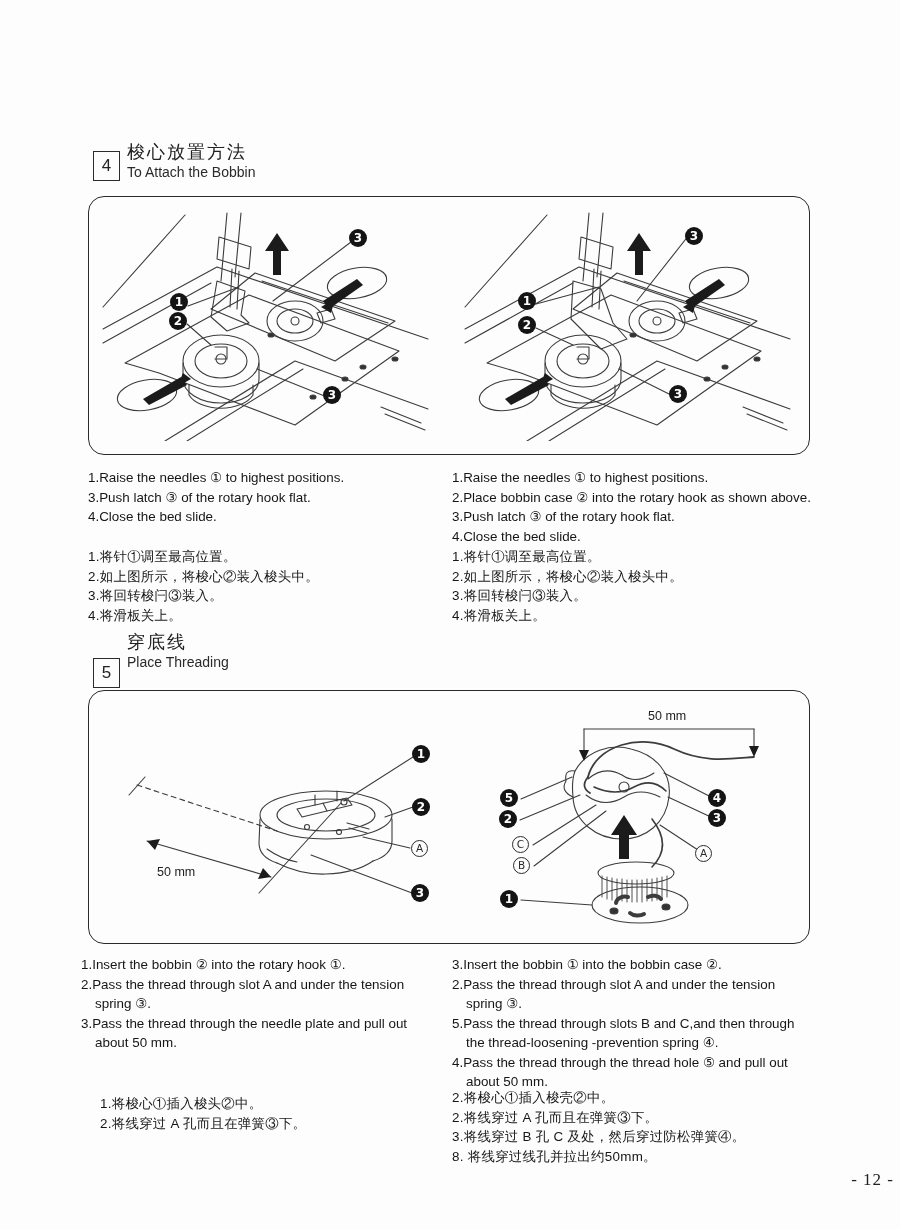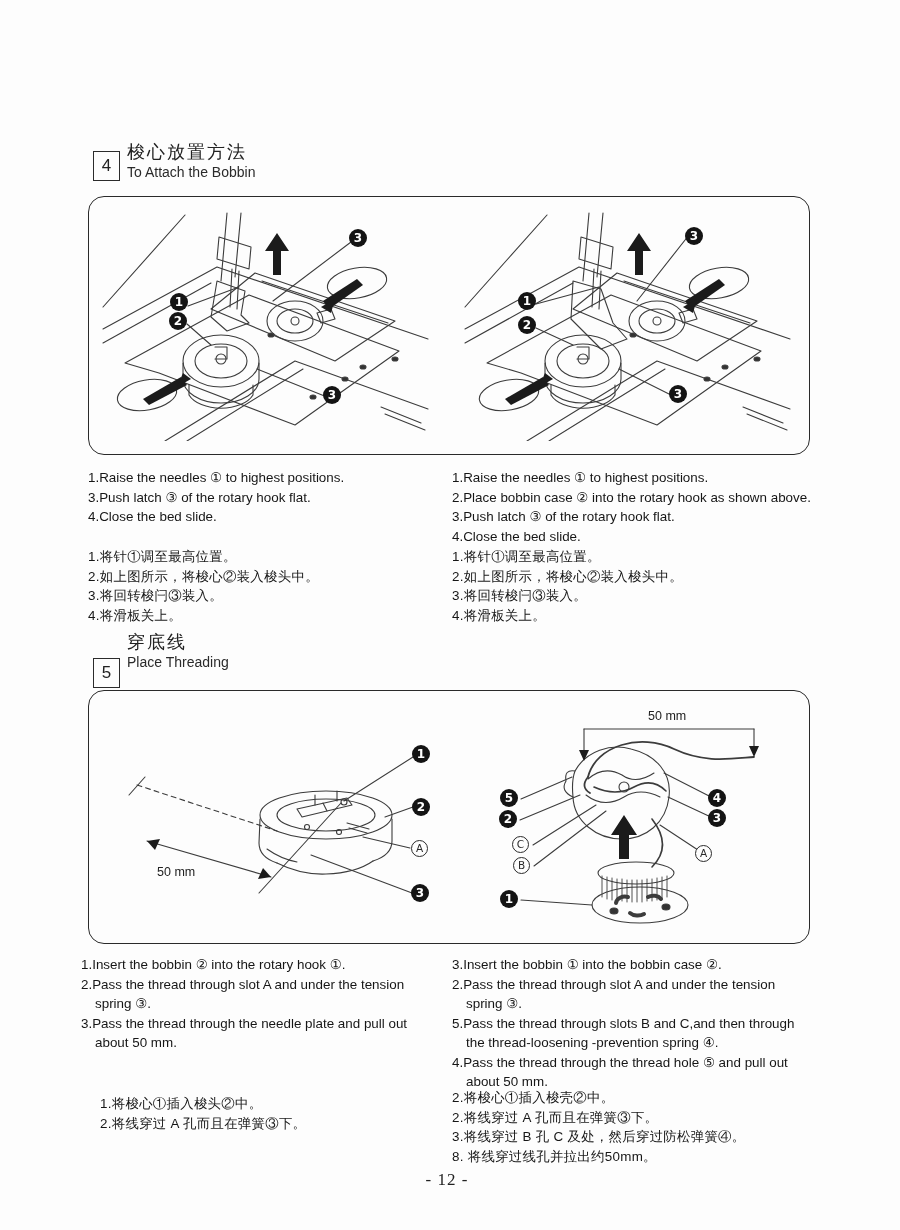--- a/index.html
+++ b/index.html
@@ -35,21 +35,21 @@
     width:17px; height:17px; background:#fdfdfd; color:#2a2a2a;
     border:1.3px solid #2a2a2a; font-weight:normal; font-size:10.5px;
   }
   .dim-label { position:absolute; font-size:12.5px; color:#222; white-space:nowrap; }
   
   .col { position:absolute; width:362px; font-size:13.4px; line-height:19.5px; color:#161616; }
   .col ol { list-style:none; }
   .col li { padding-left:14px; text-indent:-14px; }
   .col.zh { letter-spacing:.3px; }
   .page-num {
-    position:absolute; left:0; right:6px; top:1170px; text-align:center;
+    position:absolute; left:0; right:6px; top:1170px; text-align:right;
     font-family:"Liberation Serif", serif; font-size:17px; color:#222; letter-spacing:1px;
   }
   .art { stroke:#3c3c3c; stroke-width:1.1; fill:none; stroke-linecap:round; stroke-linejoin:round; }
   .solid { fill:#1b1b1b; stroke:none; }
 </style>
 </head>
 <body>
 
 <div class="page">
 

